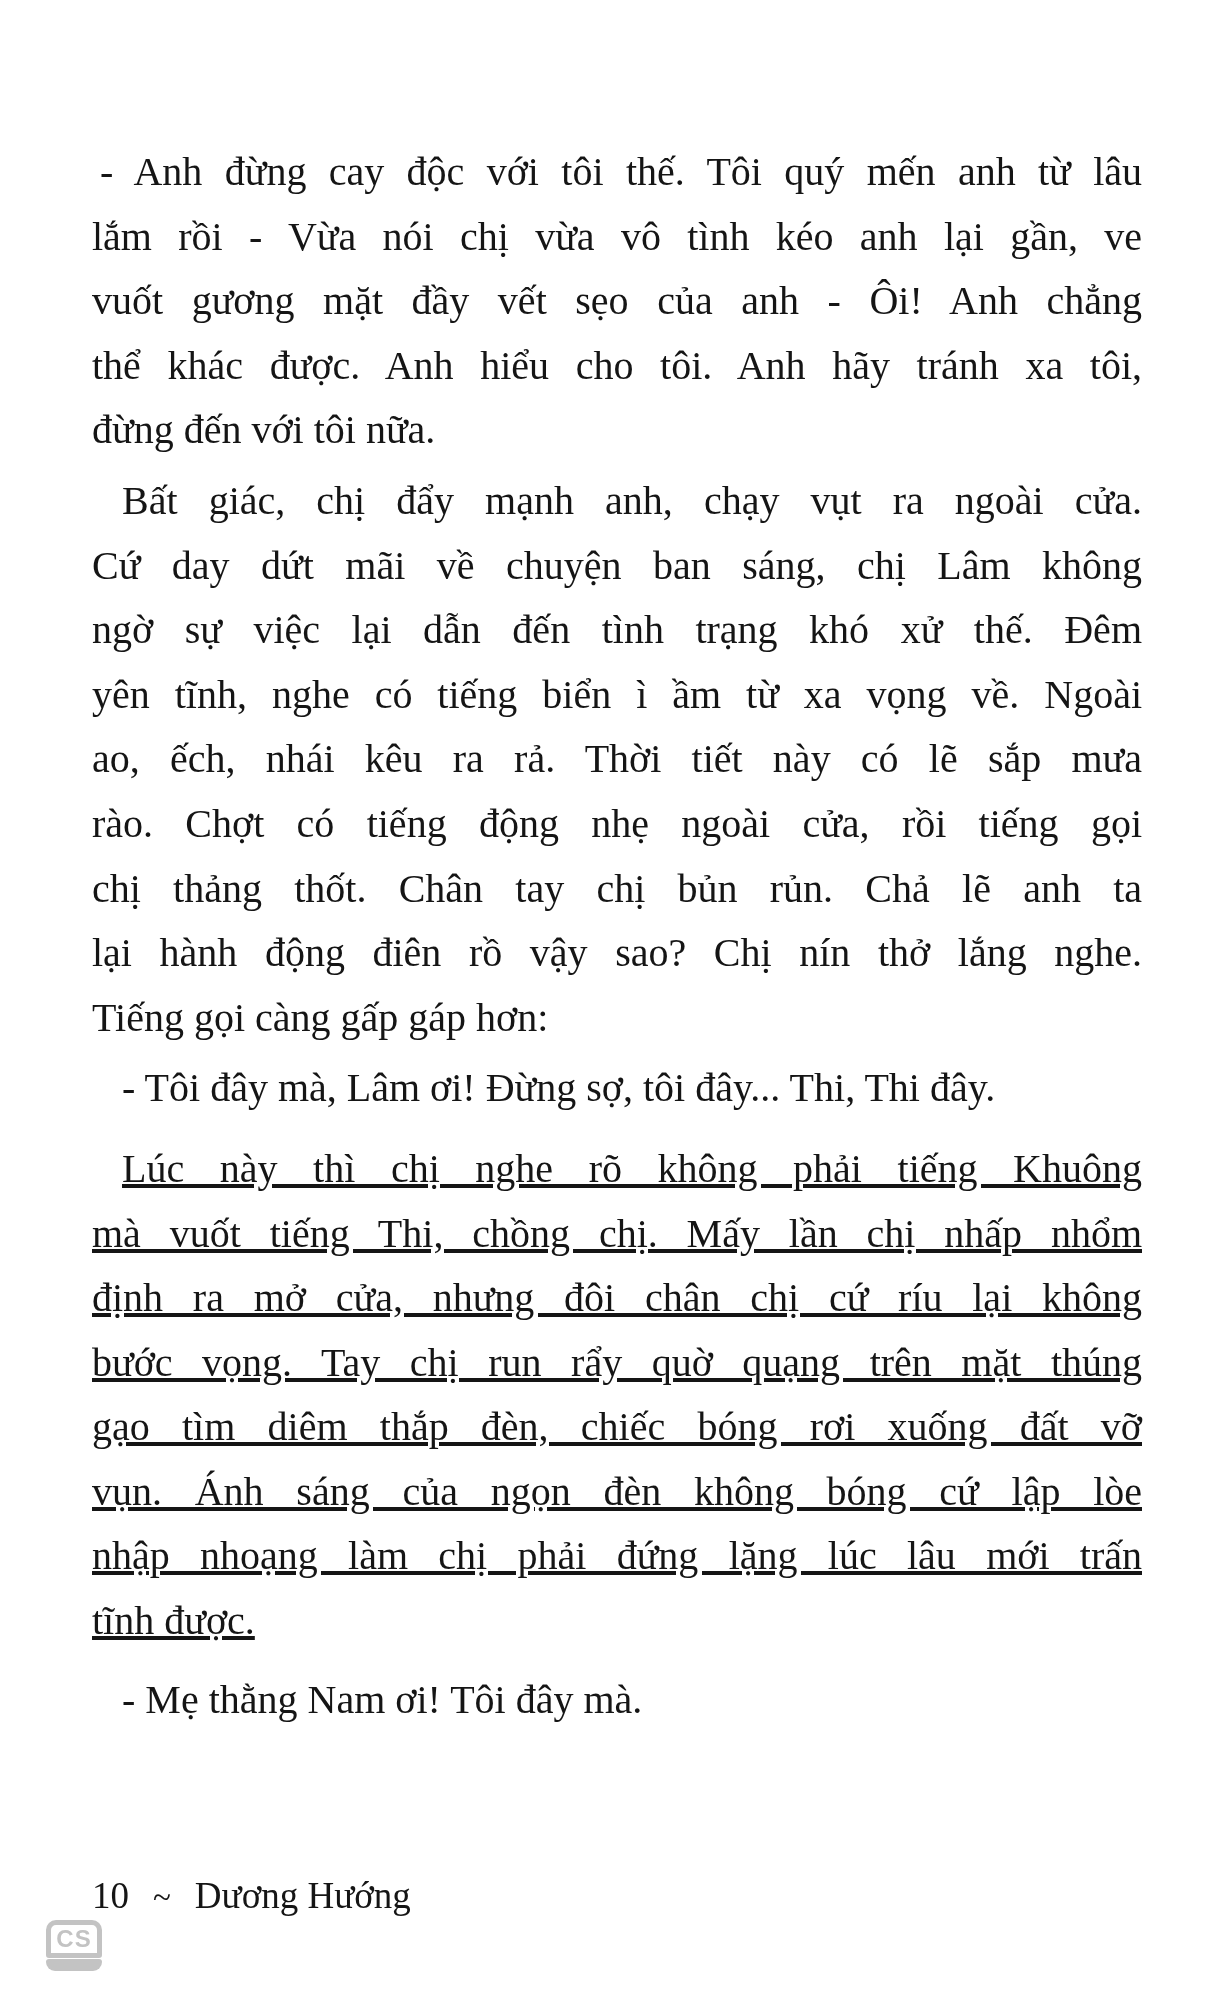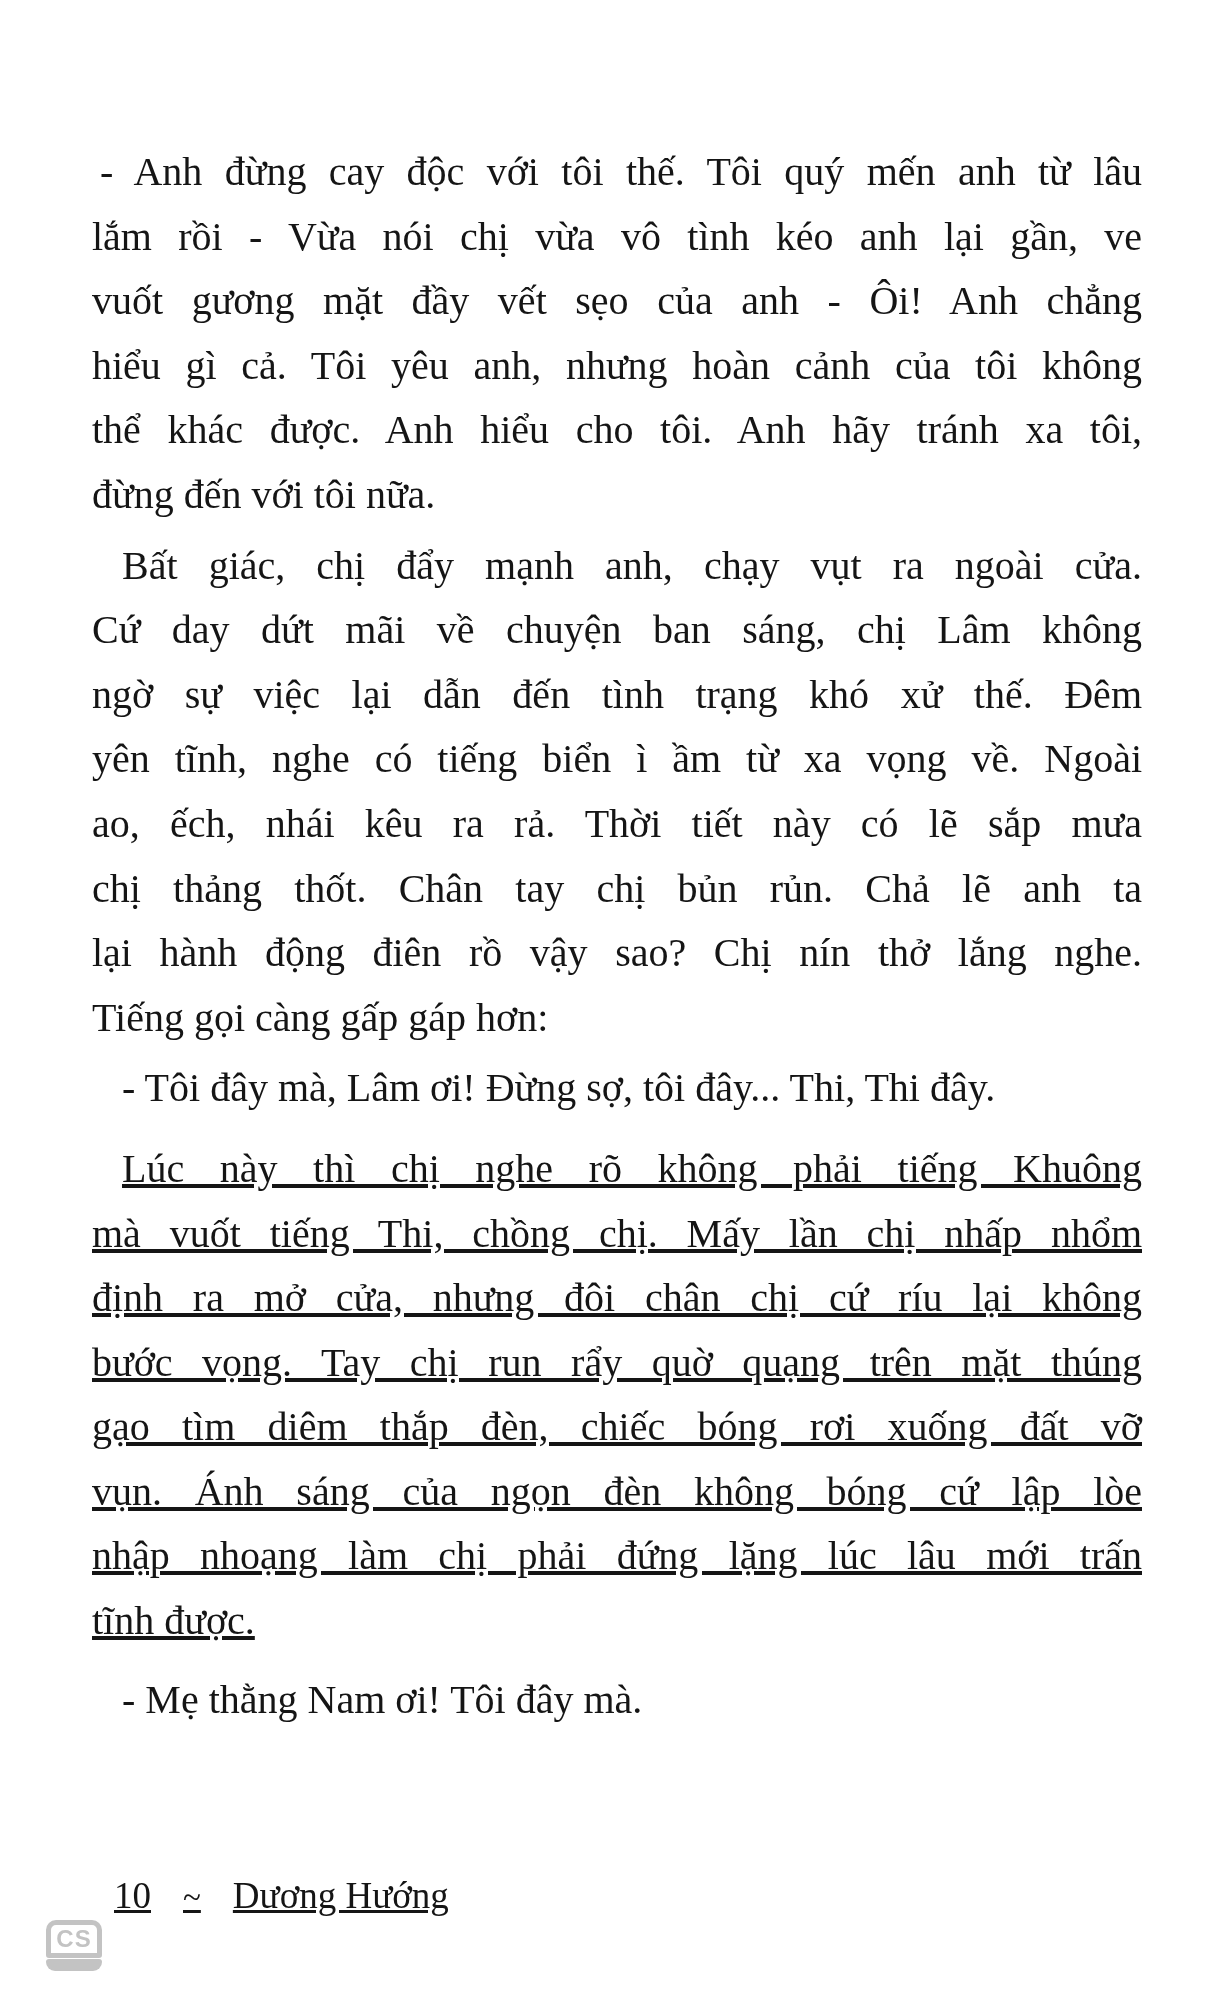--- a/index.html
+++ b/index.html
@@ -38,28 +38,27 @@
   .para:nth-of-type(2) { margin-top: 6px; }
   .para:nth-of-type(3) { margin-top: 6px; }
   .para:nth-of-type(4) { margin-top: 16px; text-decoration: underline; }
   .para:nth-of-type(5) { margin-top: 14px; }
   
   .para .line:first-child { text-indent: 30px; }
   .para:first-of-type .line:first-child { text-indent: 8px; }
 
   .footer {
     position: absolute;
-    left: 114px;
+    left: 92px;
     top: 1874px;
     display: flex;
     align-items: baseline;
-    gap: 32px;
+    gap: 24px;
     font-size: 37px;
     color: var(--ink, #151515);
-    text-decoration: underline;
   }
   .footer .sep { font-size: 33px; }
 
   .watermark {
     position: absolute;
     left: 46px;
     top: 1920px;
     display: flex;
     align-items: flex-start;
   }
@@ -97,30 +96,30 @@
   }
 </style>
 </head>
 <body style="--paper: #ffffff; --ink: #151515; --watermark: #c3c3c3; --watermark-text: #bdbdbd;">
 
 <main class="body-text">
     <div class="para">
       <div class="line line-just">- Anh đừng cay độc với tôi thế. Tôi quý mến anh từ lâu</div>
       <div class="line line-just">lắm rồi - Vừa nói chị vừa vô tình kéo anh lại gần, ve</div>
       <div class="line line-just">vuốt gương mặt đầy vết sẹo của anh - Ôi! Anh chẳng</div>
-      <div class="line line-just">hiểu gì cả. Tôi yêu anh, nhưng hoàn cảnh của tôi không</div>
       <div class="line line-just">thể khác được. Anh hiểu cho tôi. Anh hãy tránh xa tôi,</div>
       <div class="line line-left">đừng đến với tôi nữa.</div>
     </div>
     <div class="para">
       <div class="line line-just">Bất giác, chị đẩy mạnh anh, chạy vụt ra ngoài cửa.</div>
       <div class="line line-just">Cứ day dứt mãi về chuyện ban sáng, chị Lâm không</div>
       <div class="line line-just">ngờ sự việc lại dẫn đến tình trạng khó xử thế. Đêm</div>
       <div class="line line-just">yên tĩnh, nghe có tiếng biển ì ầm từ xa vọng về. Ngoài</div>
       <div class="line line-just">ao, ếch, nhái kêu ra rả. Thời tiết này có lẽ sắp mưa</div>
+      <div class="line line-just">rào. Chợt có tiếng động nhẹ ngoài cửa, rồi tiếng gọi</div>
       <div class="line line-just">chị thảng thốt. Chân tay chị bủn rủn. Chả lẽ anh ta</div>
       <div class="line line-just">lại hành động điên rồ vậy sao? Chị nín thở lắng nghe.</div>
       <div class="line line-left">Tiếng gọi càng gấp gáp hơn:</div>
     </div>
     <div class="para">
       <div class="line line-left">- Tôi đây mà, Lâm ơi! Đừng sợ, tôi đây... Thi, Thi đây.</div>
     </div>
     <div class="para">
       <div class="line line-just">Lúc này thì chị nghe rõ không phải tiếng Khuông</div>
       <div class="line line-just">mà vuốt tiếng Thi, chồng chị. Mấy lần chị nhấp nhổm</div>

